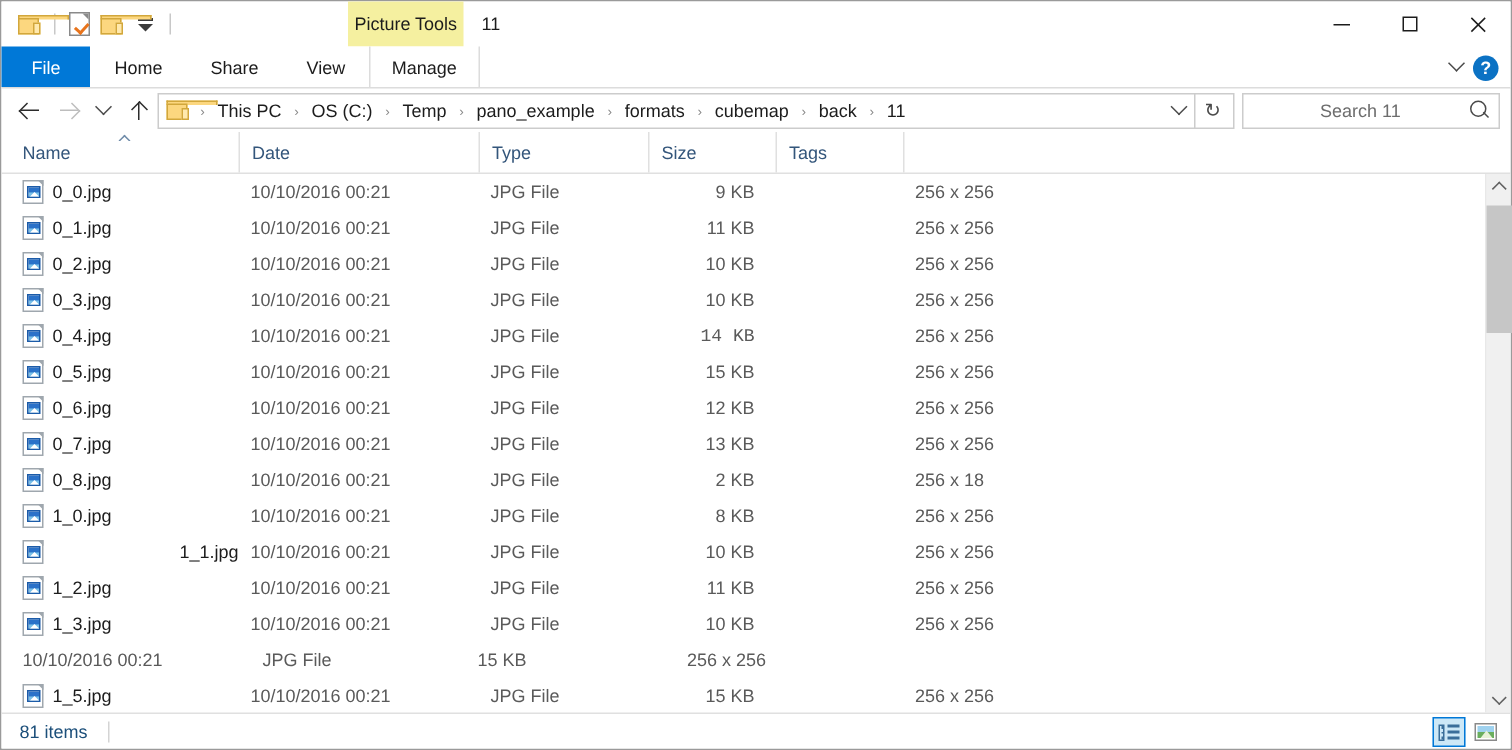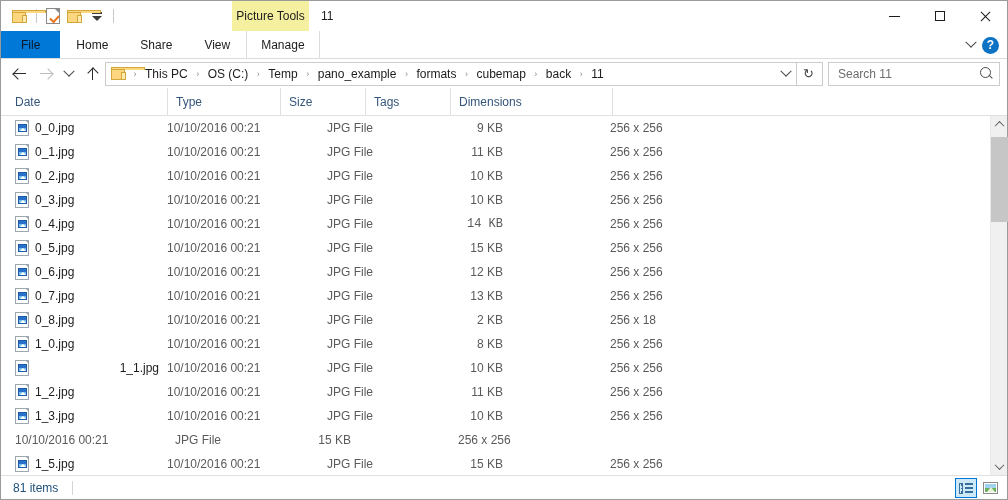--- a/index.html
+++ b/index.html
@@ -116,21 +116,21 @@
     border-bottom: 1px solid #dcdcdc;
     position: relative;
   }
   .tab {
     display: flex; align-items: center; justify-content: center;
     padding: 0 16px;
     font-size: 12px; color: #1c1c1c;
     cursor: default;
   }
   .tab.file {
-    background: #0078d7; color: #0f172a;
+    background: #0078d7; color: #ffffff;
     padding: 0 20px;
   }
   .tab.manage {
     border-left: 1px solid #dcdcdc;
     border-right: 1px solid #dcdcdc;
     padding: 0 14px;
   }
   .ribbon-right {
     position: absolute; right: 0; top: 0;
     height: 28px; display: flex; align-items: center; gap: 2px;
@@ -233,21 +233,21 @@
   .searchbox {
     width: 172px; height: 24px; margin-left: 5px;
     border: 1px solid #cccccc; background: #ffffff;
     display: flex; align-items: center;
     padding: 0 5px 0 9px;
   }
   .searchbox input {
     flex: 1; border: none; outline: none;
     font-family: "Liberation Sans", sans-serif;
     font-size: 12px; color: #1c1c1c;
-    background: transparent; min-width: 0;
+    background: transparent; min-width: 0; margin-left: 42px;
   }
   .searchbox input::placeholder { color: #6d6d6d; }
   .mag {
     width: 14px; height: 14px; position: relative;
     flex-shrink: 0;
   }
   .mag::before {
     content: ""; position: absolute; left: 0; top: 0;
     width: 9px; height: 9px; border: 1.3px solid #4a4a4a; border-radius: 50%;
   }
@@ -532,34 +532,35 @@
       <span class="refresh">↻</span>
     </div>
 
     <div class="searchbox">
       <input type="text" placeholder="Search 11" style="">
       <span class="mag"></span>
     </div>
   </div>
 
   <div class="colheads">
+    <div class="colhead" style="width:152px">
+      <span class="sort-chev"></span>
+      <span>Name</span>
+    </div>
     <div class="colhead" style="width:160px">
       <span>Date</span>
     </div>
     <div class="colhead" style="width:113px">
       <span>Type</span>
     </div>
     <div class="colhead" style="width:85px">
       <span>Size</span>
     </div>
     <div class="colhead" style="width:85px">
       <span>Tags</span>
-    </div>
-    <div class="colhead" style="width:162px">
-      <span>Dimensions</span>
     </div>
     <div class="colhead-pad"></div>
   </div>
 
   <div class="body-area">
     <div class="filelist" id="filelist">
         <div class="row">
           <div class="cell name" style="width: 152px;">
             <span class="jpgicon">
               <span class="fold"></span>

